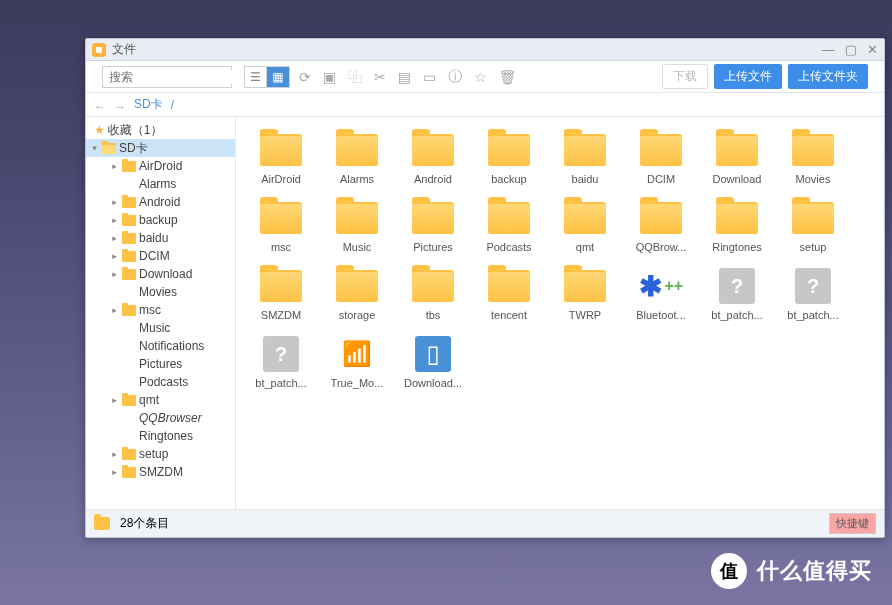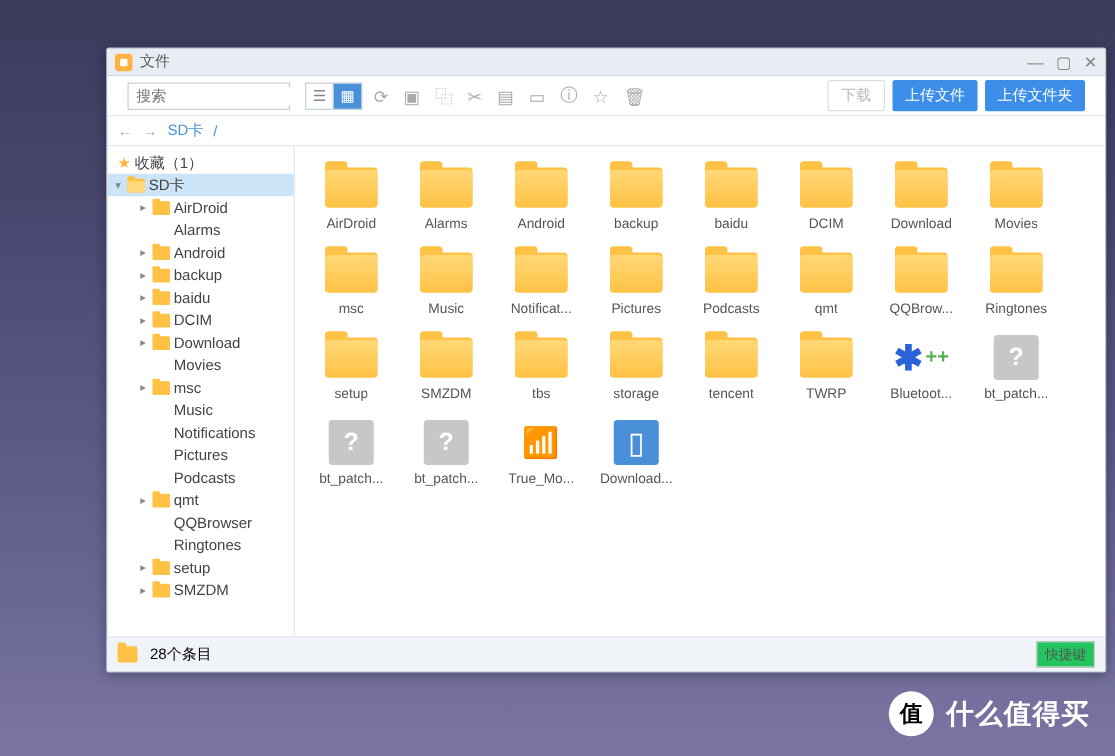--- a/index.html
+++ b/index.html
@@ -68,21 +68,21 @@
 .big-folder::before { content:""; position:absolute; top:-5px; left:0; width:18px; height:7px; background:#ffc244; border-radius:3px 3px 0 0; }
 .big-folder::after { content:""; position:absolute; inset:0; top:2px; background:linear-gradient(#ffd877,#ffc244); border-radius:3px; }
 .file-gray { width:36px; height:36px; background:#c7c7c7; border-radius:3px; display:flex; align-items:center; justify-content:center; color:#fff; font-size:20px; font-weight:bold; }
 .file-bt { font-size:28px; color:#2962d9; font-weight:bold; display:flex; align-items:center; gap:2px; }
 .file-bt .pp { color:#5ab150; font-size:16px; font-weight:bold; }
 .file-img { width:36px; height:36px; display:flex; align-items:center; justify-content:center; font-size:24px; }
 .fname { font-size:11px; color:#555; text-align:center; max-width:68px; overflow:hidden; text-overflow:ellipsis; white-space:nowrap; }
 .statusbar { height:28px; background:#f0f3f7; border-top:1px solid #e3e8ee; display:flex; align-items:center; padding:0 8px; gap:10px; }
 .statusbar .ficon-sm { width:16px; height:13px; background:#ffc244; border-radius:2px; position:relative; }
 .statusbar .ficon-sm::before { content:""; position:absolute; top:-3px; left:0; width:7px; height:4px; background:#ffc244; border-radius:2px 2px 0 0; }
-.statusbar .right { margin-left:auto; background:#22c55e; border:1px solid #ccc; padding:2px 6px; font-size:11px; color:#555; }
+.statusbar .right { margin-left:auto; background:#fca5a5; border:1px solid #ccc; padding:2px 6px; font-size:11px; color:#555; }
 .watermark { position:absolute; right:20px; bottom:16px; display:flex; align-items:center; gap:10px; color:#fff; }
 .watermark .circle { width:36px; height:36px; border-radius:50%; background:#fff; display:flex; align-items:center; justify-content:center; color:#000; font-size:18px; font-weight:bold; }
 .watermark .txt { font-size:22px; font-weight:bold; letter-spacing:1px; }
 ::-webkit-scrollbar { width:8px; }
 ::-webkit-scrollbar-thumb { background:#c8d0da; border-radius:4px; }
 </style>
 </head>
 <body>
 
 <div class="window">
@@ -202,21 +202,21 @@
         <div class="tree-item" style="padding-left: 24px;">
           <span class="exp"></span>
           <span style="width:14px"></span>
           <span class="tree-label">Podcasts</span>
         </div>
         <div class="tree-item" style="padding-left: 24px;">
           <span class="exp">▸</span>
           <span class="folder-icon"></span>
           <span class="tree-label">qmt</span>
         </div>
-        <div class="tree-item" style="padding-left: 24px;">
+        <div class="tree-item" style="padding-left: 24px; font-style: italic;">
           <span class="exp"></span>
           <span style="width:14px"></span>
           <span class="tree-label">QQBrowser</span>
         </div>
         <div class="tree-item" style="padding-left: 24px;">
           <span class="exp"></span>
           <span style="width:14px"></span>
           <span class="tree-label">Ringtones</span>
         </div>
         <div class="tree-item" style="padding-left: 24px;">
@@ -289,26 +289,20 @@
           <div class="file-item">
             <div class="ficon">
               <div class="big-folder"></div>
             </div>
             <div class="fname">Music</div>
           </div>
           <div class="file-item">
             <div class="ficon">
               <div class="big-folder"></div>
             </div>
-            <div class="fname">Notificat...</div>
-          </div>
-          <div class="file-item">
-            <div class="ficon">
-              <div class="big-folder"></div>
-            </div>
             <div class="fname">Pictures</div>
           </div>
           <div class="file-item">
             <div class="ficon">
               <div class="big-folder"></div>
             </div>
             <div class="fname">Podcasts</div>
           </div>
           <div class="file-item">
             <div class="ficon">
@@ -337,27 +331,27 @@
           <div class="file-item">
             <div class="ficon">
               <div class="big-folder"></div>
             </div>
             <div class="fname">SMZDM</div>
           </div>
           <div class="file-item">
             <div class="ficon">
               <div class="big-folder"></div>
             </div>
+            <div class="fname">storage</div>
+          </div>
+          <div class="file-item">
+            <div class="ficon">
+              <div class="big-folder"></div>
+            </div>
             <div class="fname">tbs</div>
-          </div>
-          <div class="file-item">
-            <div class="ficon">
-              <div class="big-folder"></div>
-            </div>
-            <div class="fname">storage</div>
           </div>
           <div class="file-item">
             <div class="ficon">
               <div class="big-folder"></div>
             </div>
             <div class="fname">tencent</div>
           </div>
           <div class="file-item">
             <div class="ficon">
               <div class="big-folder"></div>

